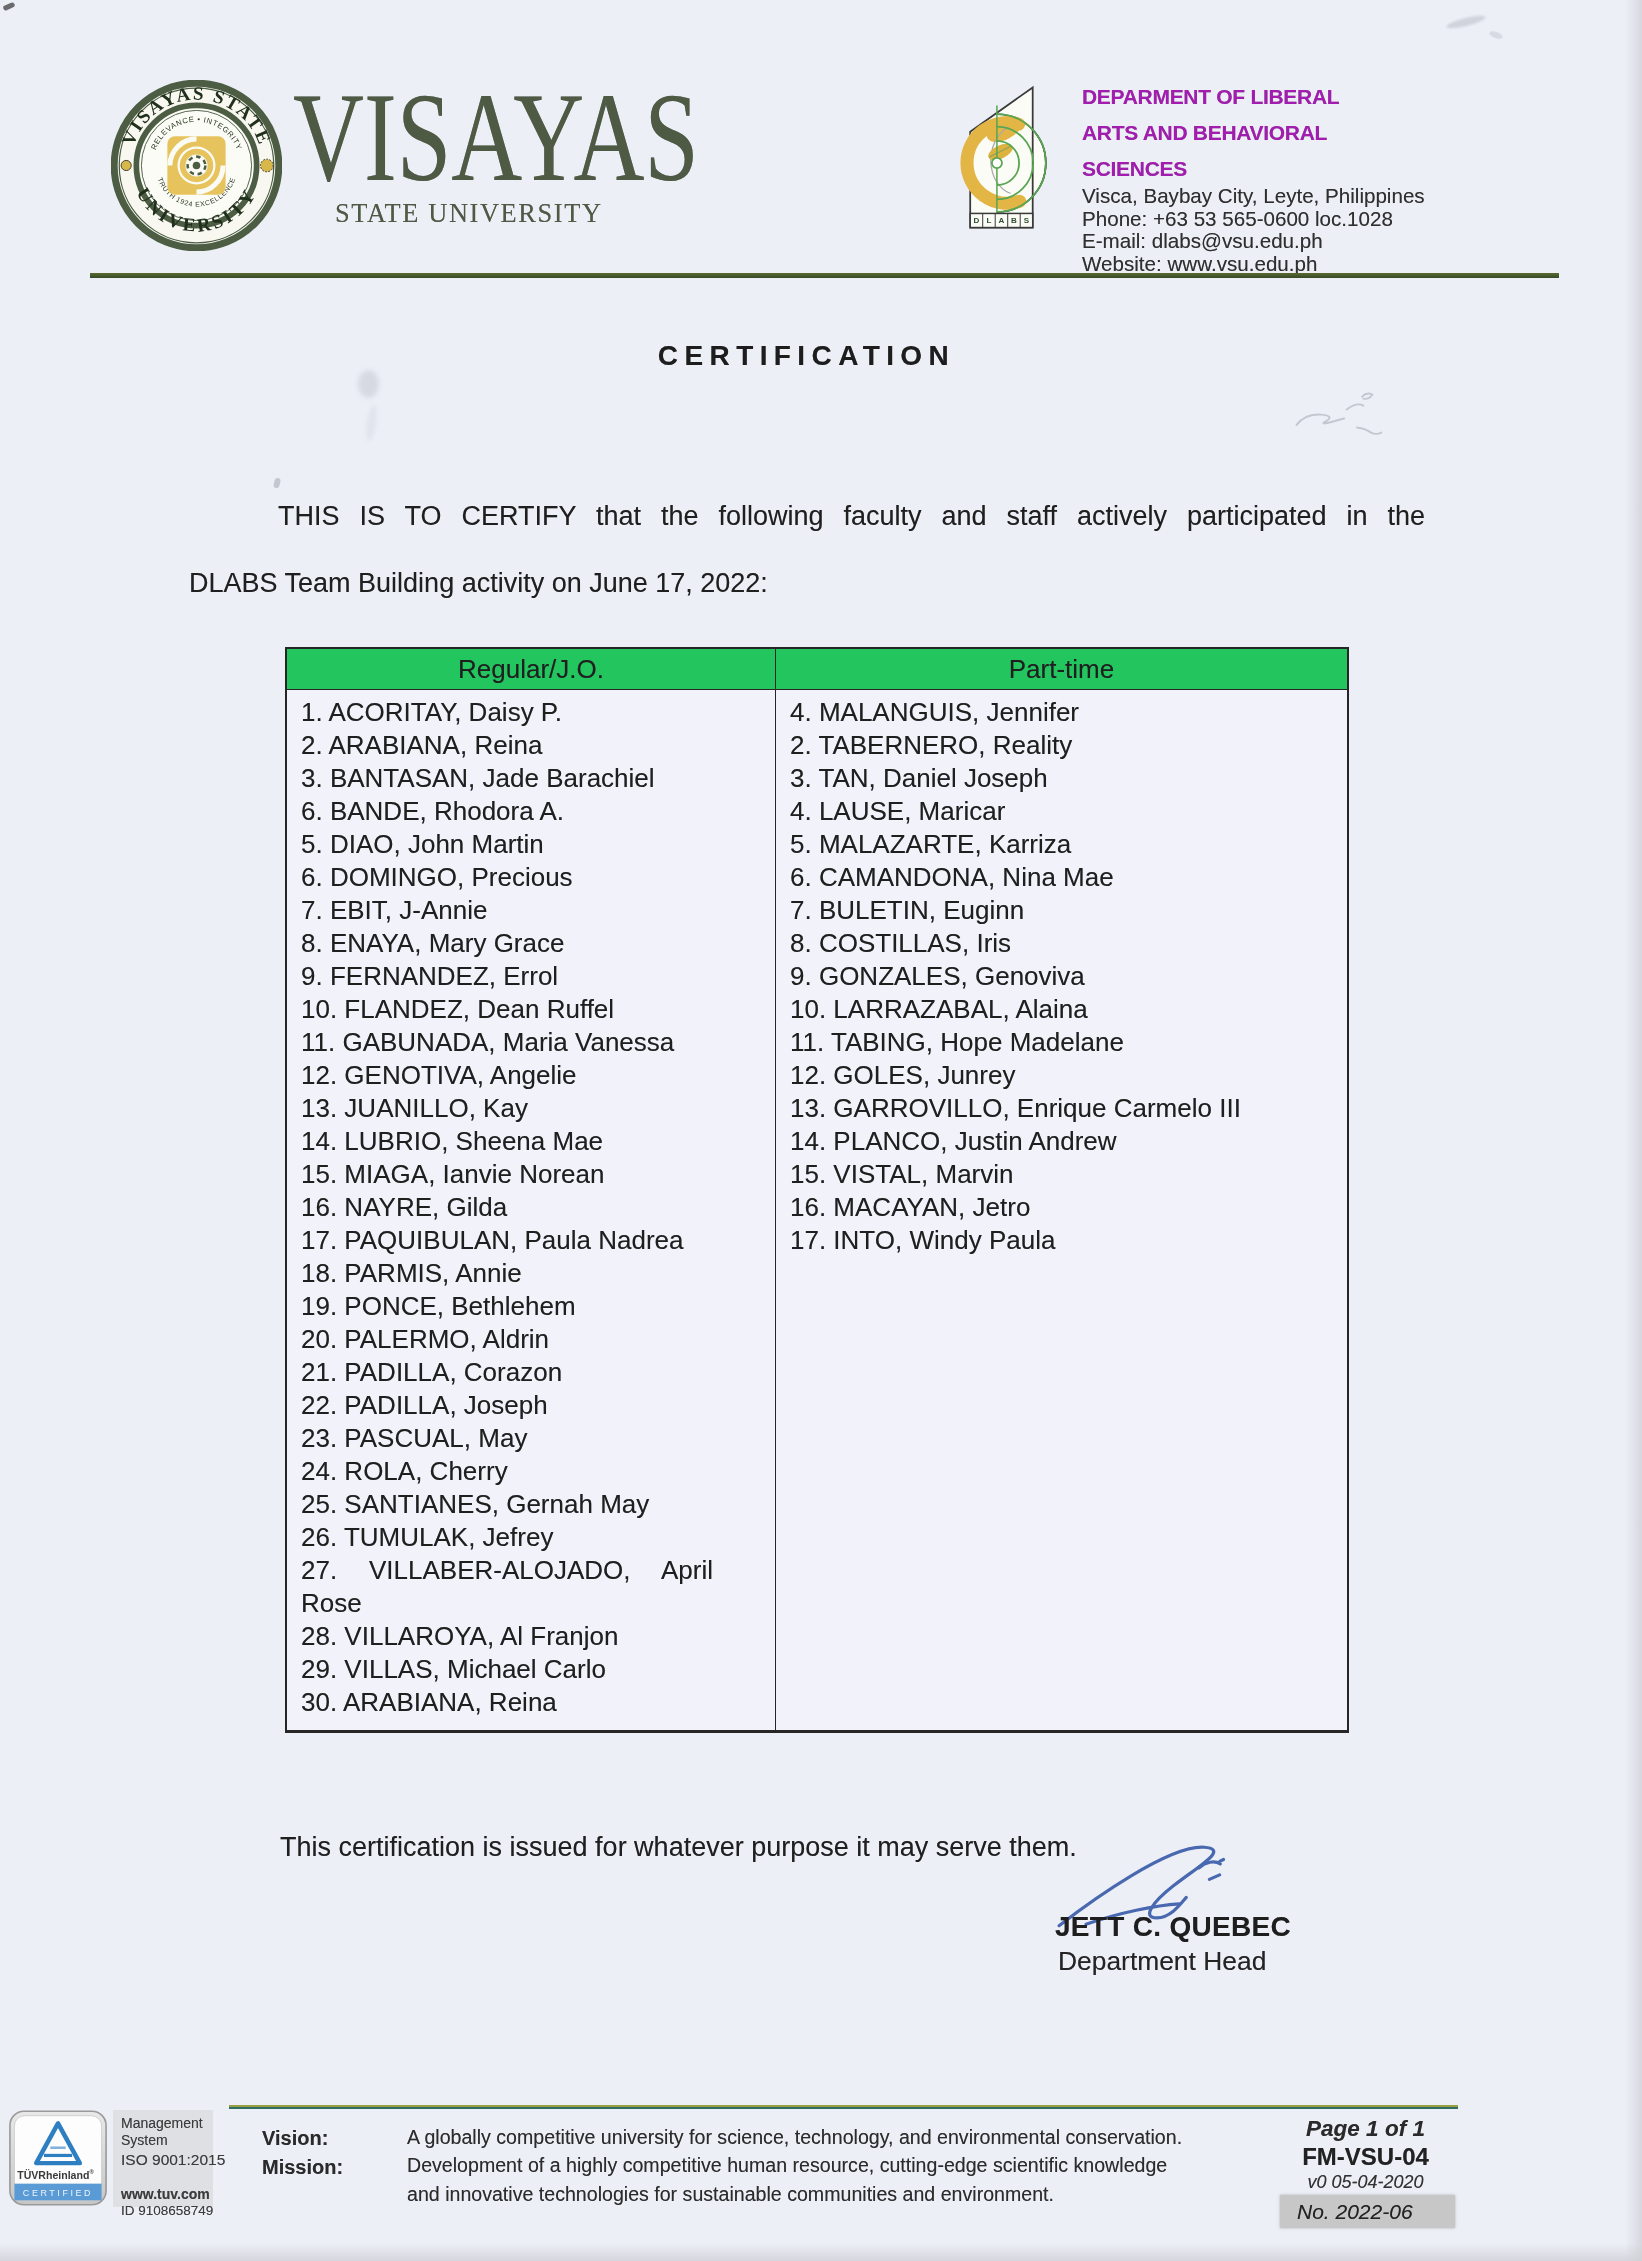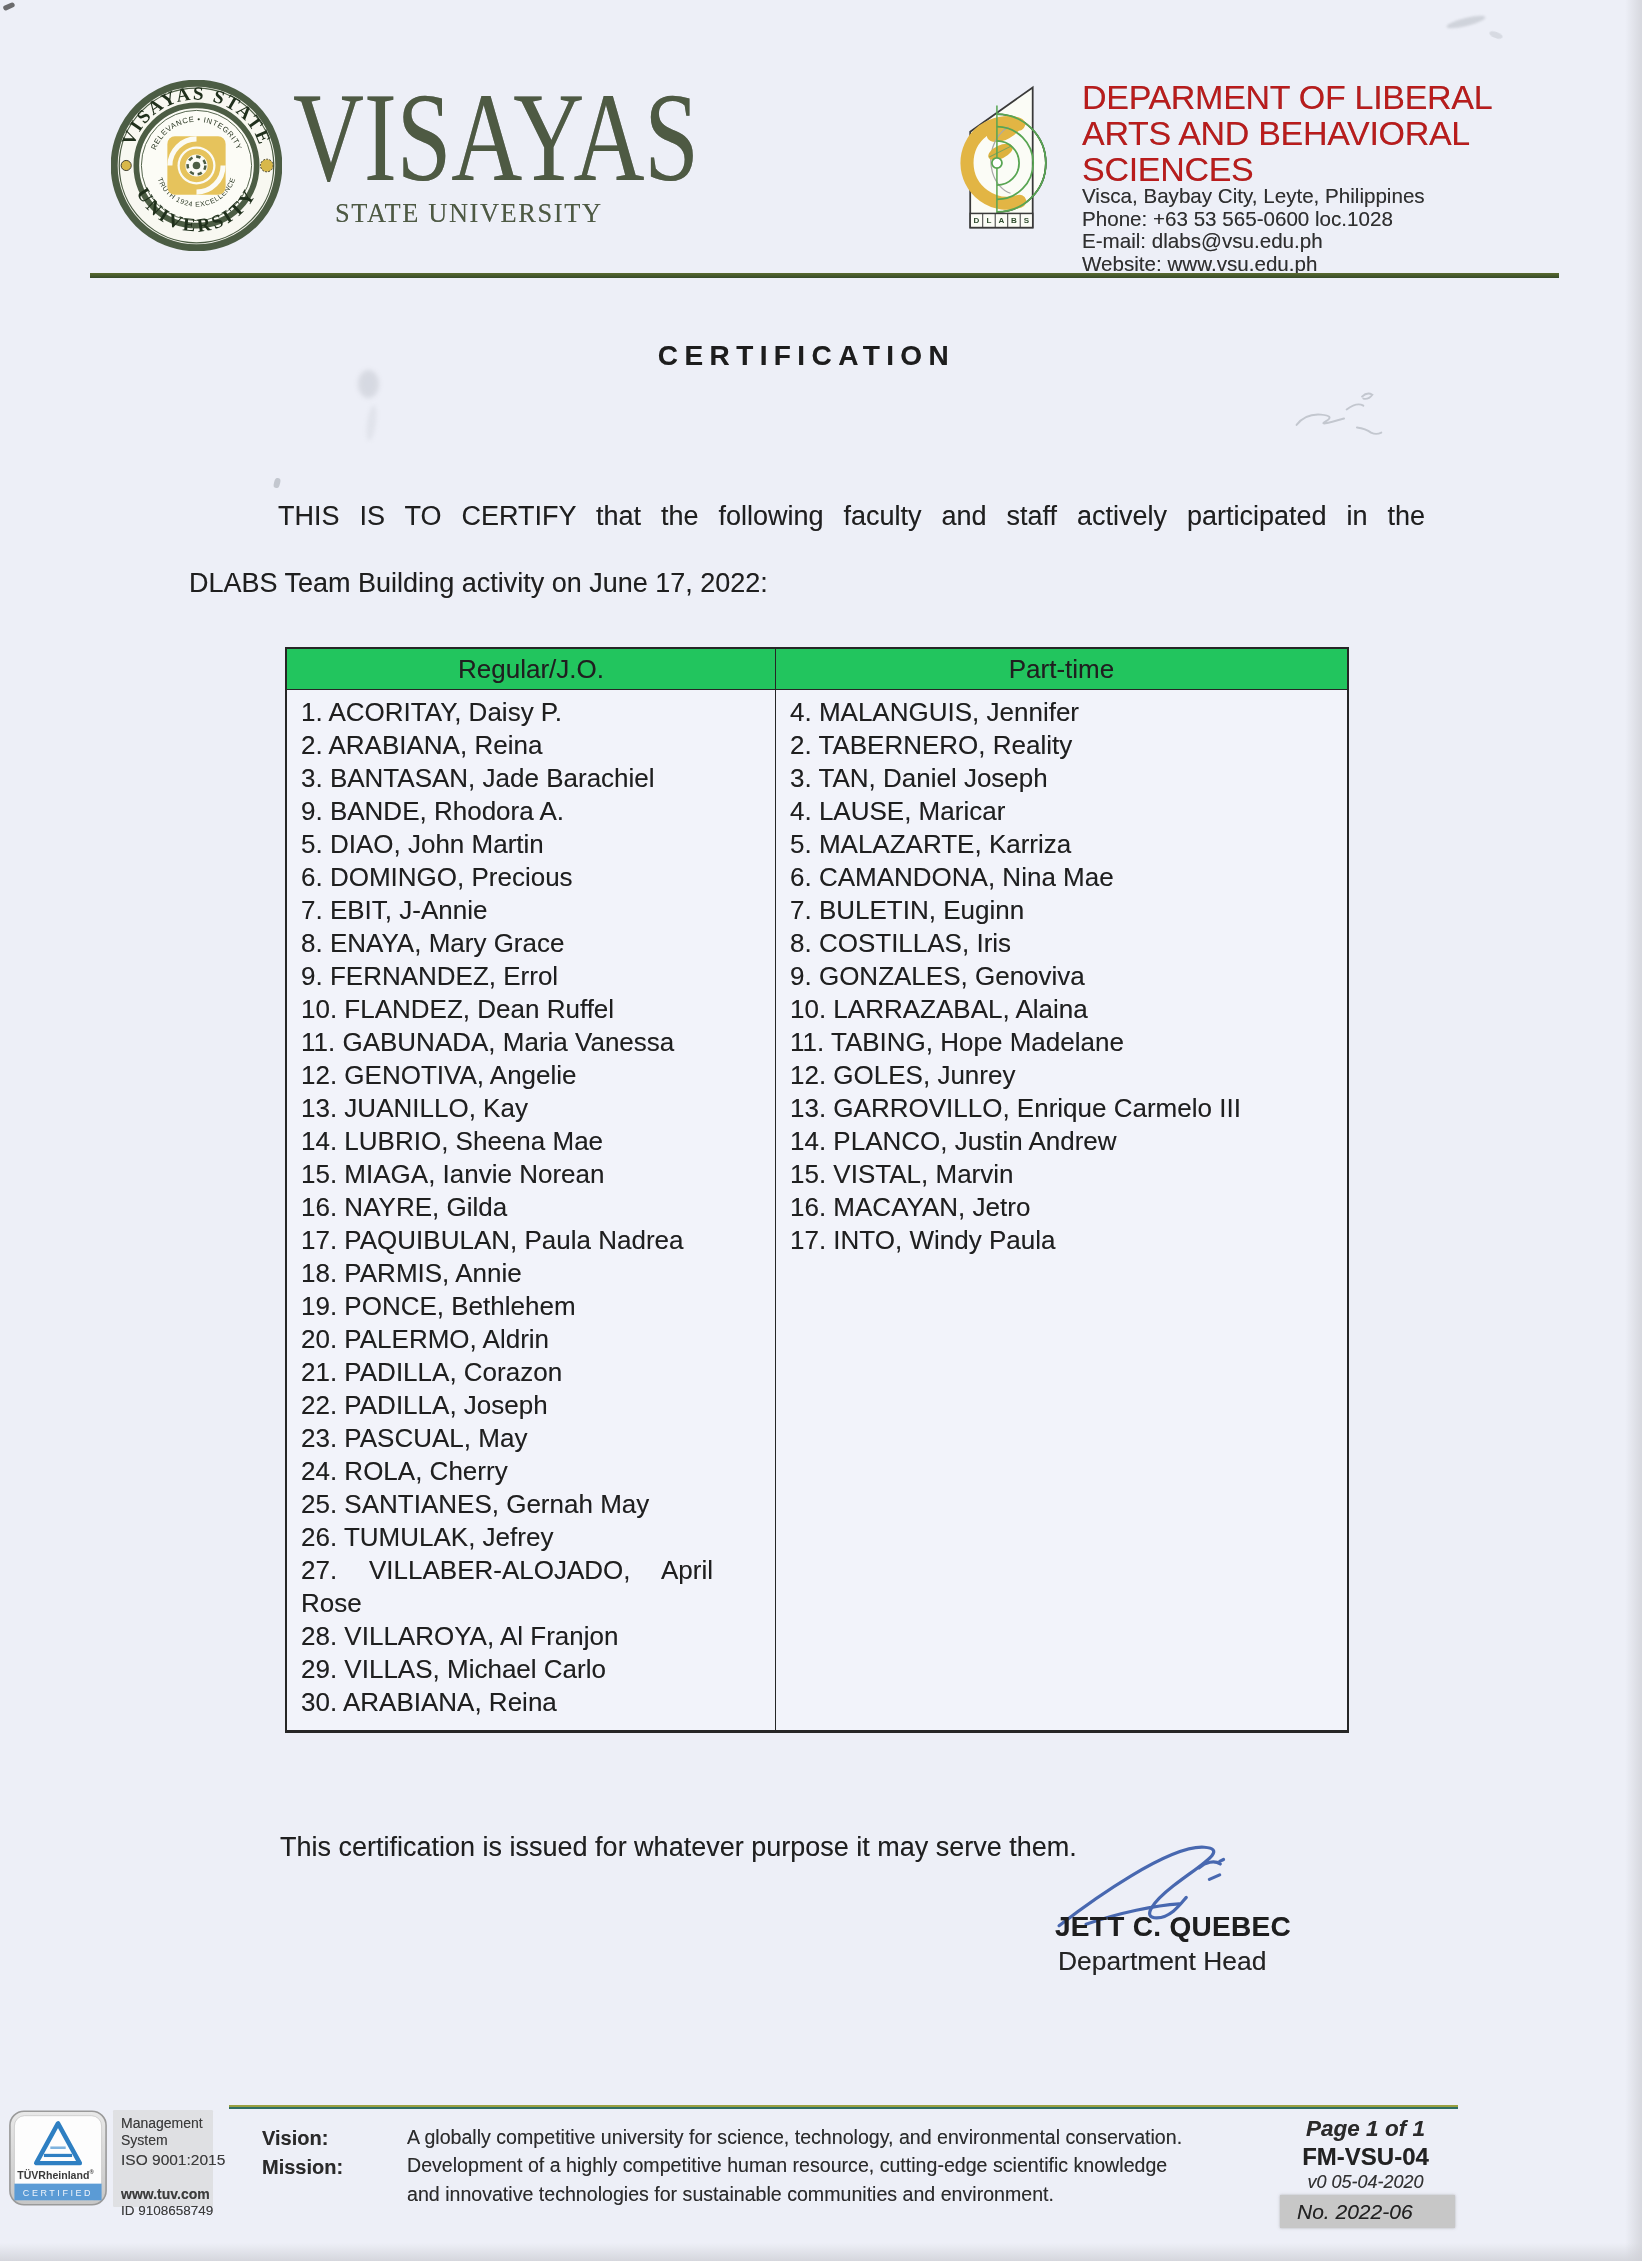--- a/index.html
+++ b/index.html
@@ -5,21 +5,21 @@
   html,body{margin:0;padding:0;}
   body{
     width:1643px;height:2261px;position:relative;overflow:hidden;
     background:#edeff7;
     font-family:"Liberation Sans", sans-serif;color:#222;
   }
   .abs{position:absolute;}
   .scantext{text-shadow:0 0 0.6px rgba(50,50,55,.45);}
   
   .wordmark{font-family:"Liberation Serif", serif;color:#4e5a43;transform-origin:left top;}
-  .dept-bold{font-weight:normal;color:#b91c1c;font-size:34px;line-height:36px;letter-spacing:-0.3px;}
+  .dept-bold{font-weight:bold;color:#a21caf;font-size:21px;line-height:36px;letter-spacing:-0.3px;}
   .dept-reg{color:#2f2f2f;font-size:20.6px;}
   .rule{background:linear-gradient(#5a6b2f,#36492a);}
   
   .title{font-size:28px;font-weight:bold;letter-spacing:6.4px;color:#1d1d1d;}
   
   .para{font-size:27px;color:#1f1f1f;margin-top:20px;}
   
   .cert-table{left:285px;top:647px;width:1060px;border:2.6px solid #262626;border-bottom-width:3.2px;display:flex;flex-direction:column;background:rgba(252,253,255,.35);}
   .thead{display:flex;background:#22c55e;border-bottom:1.9px solid #262626;height:40px;}
   .th{font-size:26px;color:#1f1f1f;display:flex;align-items:center;justify-content:center;}
@@ -138,21 +138,21 @@
 <div class="abs cert-table">
   <div class="thead">
     <div class="th th-left scantext">Regular/J.O.</div>
     <div class="th th-right scantext">Part-time</div>
   </div>
   <div class="tbody">
     <div class="tcol tcol-left">
         <div class="trow">1. ACORITAY, Daisy P.</div>
         <div class="trow">2. ARABIANA, Reina</div>
         <div class="trow">3. BANTASAN, Jade Barachiel</div>
-        <div class="trow">9. BANDE, Rhodora A.</div>
+        <div class="trow">6. BANDE, Rhodora A.</div>
         <div class="trow">5. DIAO, John Martin</div>
         <div class="trow">6. DOMINGO, Precious</div>
         <div class="trow">7. EBIT, J-Annie</div>
         <div class="trow">8. ENAYA, Mary Grace</div>
         <div class="trow">9. FERNANDEZ, Errol</div>
         <div class="trow">10. FLANDEZ, Dean Ruffel</div>
         <div class="trow">11. GABUNADA, Maria Vanessa</div>
         <div class="trow">12. GENOTIVA, Angelie</div>
         <div class="trow">13. JUANILLO, Kay</div>
         <div class="trow">14. LUBRIO, Sheena Mae</div>

